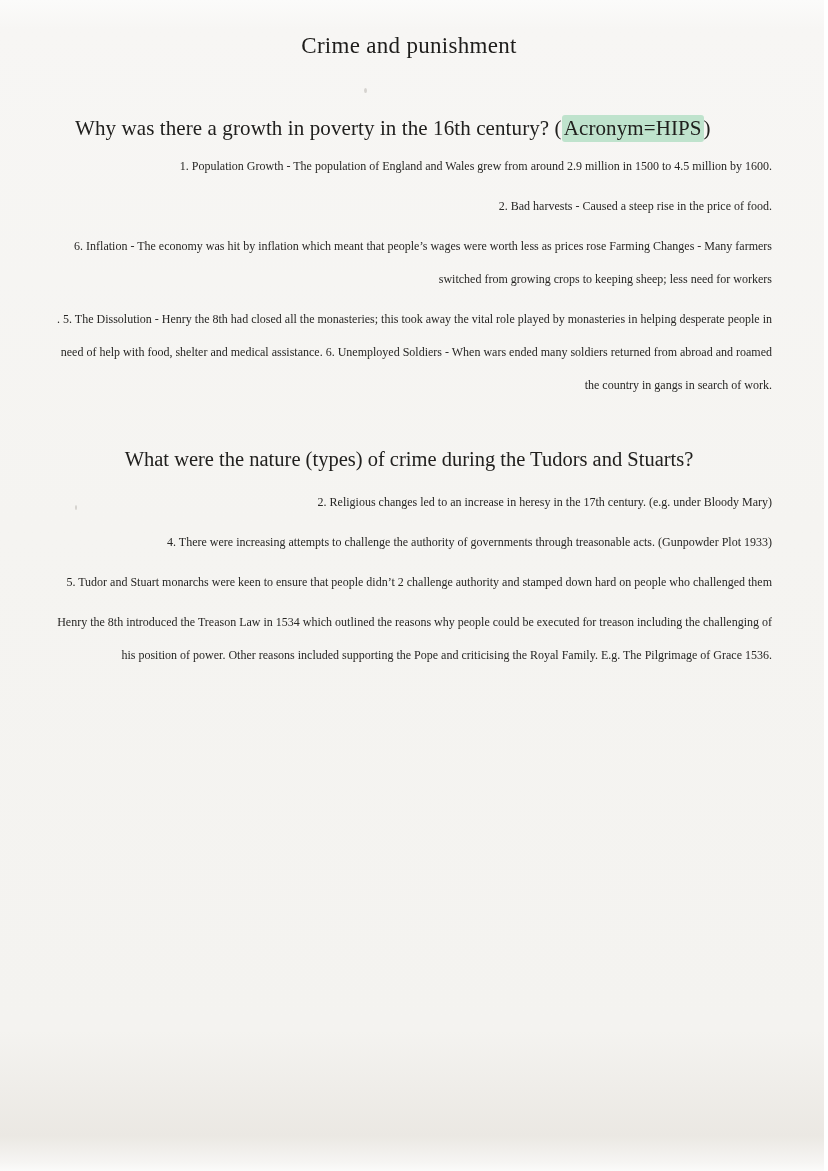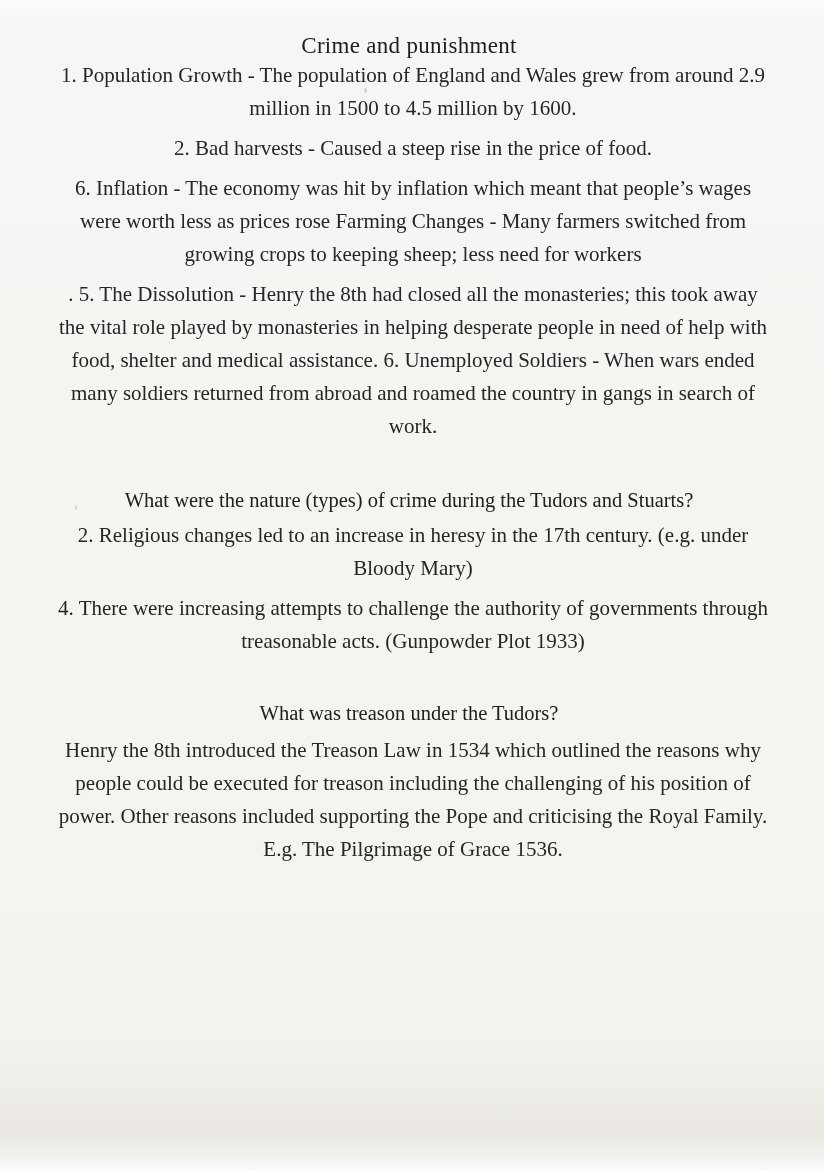--- a/index.html
+++ b/index.html
@@ -35,32 +35,32 @@
   }
   h2.q1{
     font-size:21px;
     margin:57px 0 9px 0;
     text-indent:29px;
     letter-spacing:.1px;
   }
   h2.q2{
     font-size:20.5px;
     text-align:center;
-    margin:46px 0 7px 0;
+    margin:46px 0 15px 0;
   }
   h2.q3{
     font-size:20.5px;
     text-align:center;
     margin:44px 0 9px 0;
   }
   p.body-text{
-    font-size:21px;
+    font-size:12px;
     line-height:33px;
     margin:0 0 7px 8px;
-    text-align:center;
+    text-align:right;
   }
   section{margin:0;}
   mark.hl{
     background:#bfe3cd;
     color:inherit;
     padding:1px 2px 2px 2px;
     border-radius:3px;
   }
   
   .speck{
@@ -77,31 +77,32 @@
 
 <div class="page">
   <span class="speck s1"></span>
   <span class="speck s2"></span>
 
   <div class="content">
 
     <h1 class="doc-title">Crime and punishment</h1>
 
     <section>
+      <h2 class="q1"><span>Why was there a growth in poverty in the 16th century? (</span><mark class="hl">Acronym=HIPS</mark><span>)</span></h2>
       <p class="body-text">1. Population Growth - The population of England and Wales grew from around 2.9 million in 1500 to 4.5 million by 1600.</p>
       <p class="body-text">2. Bad harvests - Caused a steep rise in the price of food.</p>
       <p class="body-text">6. Inflation - The economy was hit by inflation which meant that people’s wages were worth less as prices rose Farming Changes - Many farmers switched from growing crops to keeping sheep; less need for workers</p>
       <p class="body-text">. 5. The Dissolution - Henry the 8th had closed all the monasteries; this took away the vital role played by monasteries in helping desperate people in need of help with food, shelter and medical assistance. 6. Unemployed Soldiers - When wars ended many soldiers returned from abroad and roamed the country in gangs in search of work.</p>
     </section>
 
     <section>
       <h2 class="q2">What were the nature (types) of crime during the Tudors and Stuarts?</h2>
       <p class="body-text">2. Religious changes led to an increase in heresy in the 17th century. (e.g. under Bloody Mary)</p>
       <p class="body-text">4. There were increasing attempts to challenge the authority of governments through treasonable acts. (Gunpowder Plot 1933)</p>
+      <p class="body-text">5. Tudor and Stuart monarchs were keen to ensure that people didn’t 2 challenge authority and stamped down hard on people who challenged them</p>
     </section>
 
     <section>
-      <h2 class="q3">What was treason under the Tudors?</h2>
       <p class="body-text">Henry the 8th introduced the Treason Law in 1534 which outlined the reasons why people could be executed for treason including the challenging of his position of power. Other reasons included supporting the Pope and criticising the Royal Family. E.g. The Pilgrimage of Grace 1536.</p>
     </section>
 
   </div>
 </div>
 
 </body></html>

